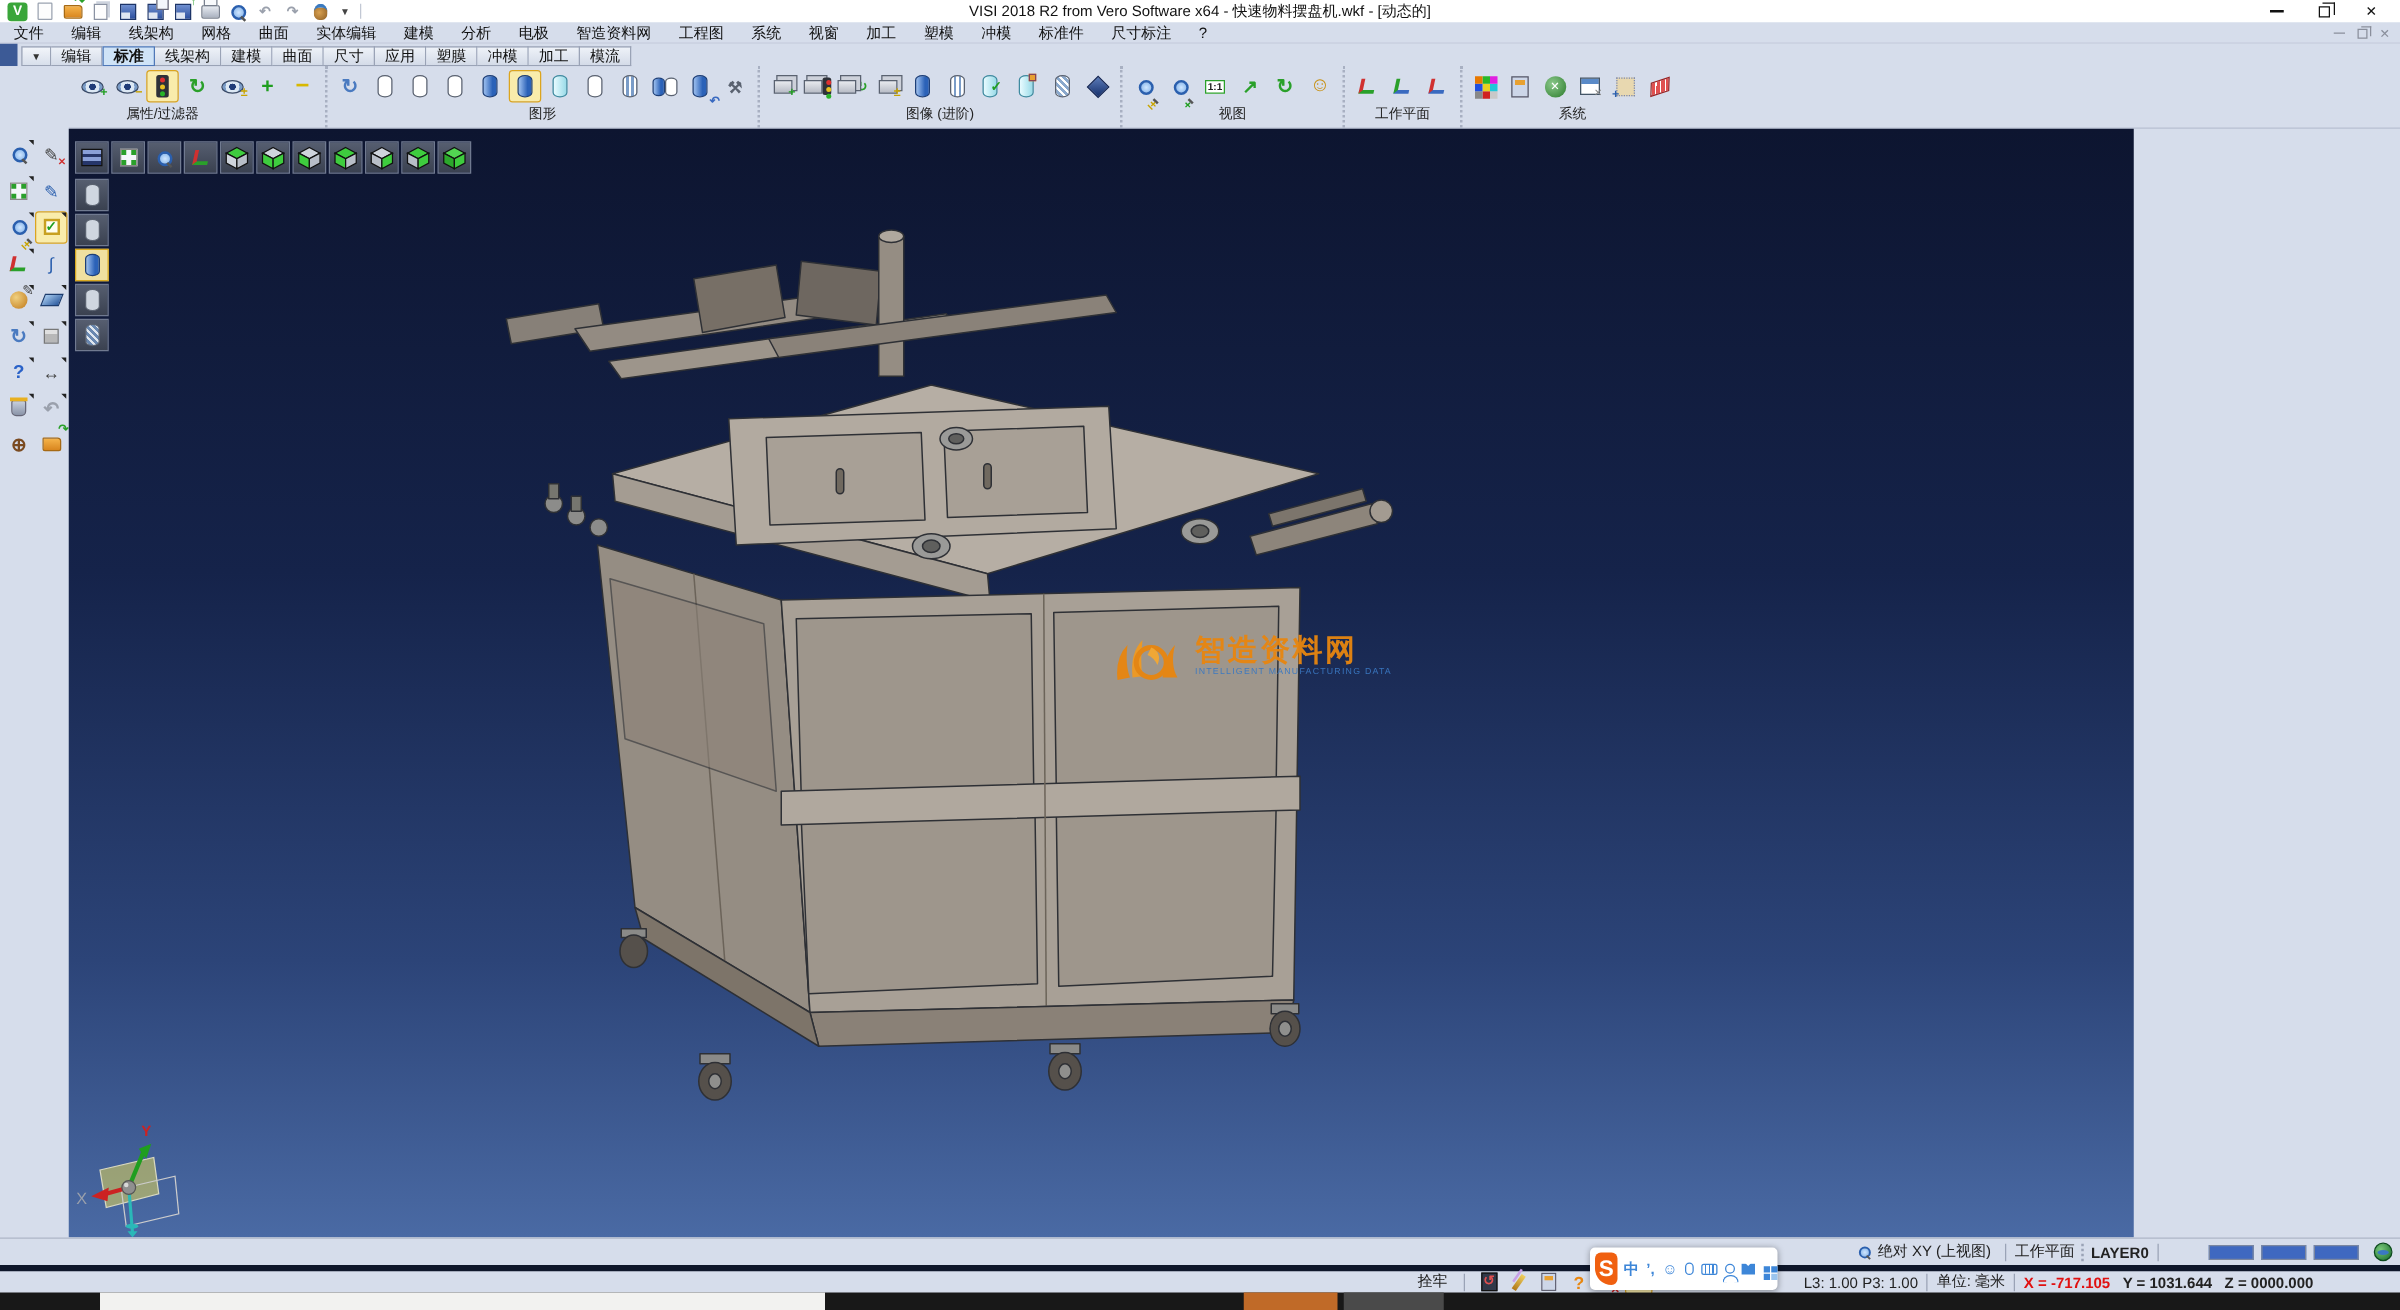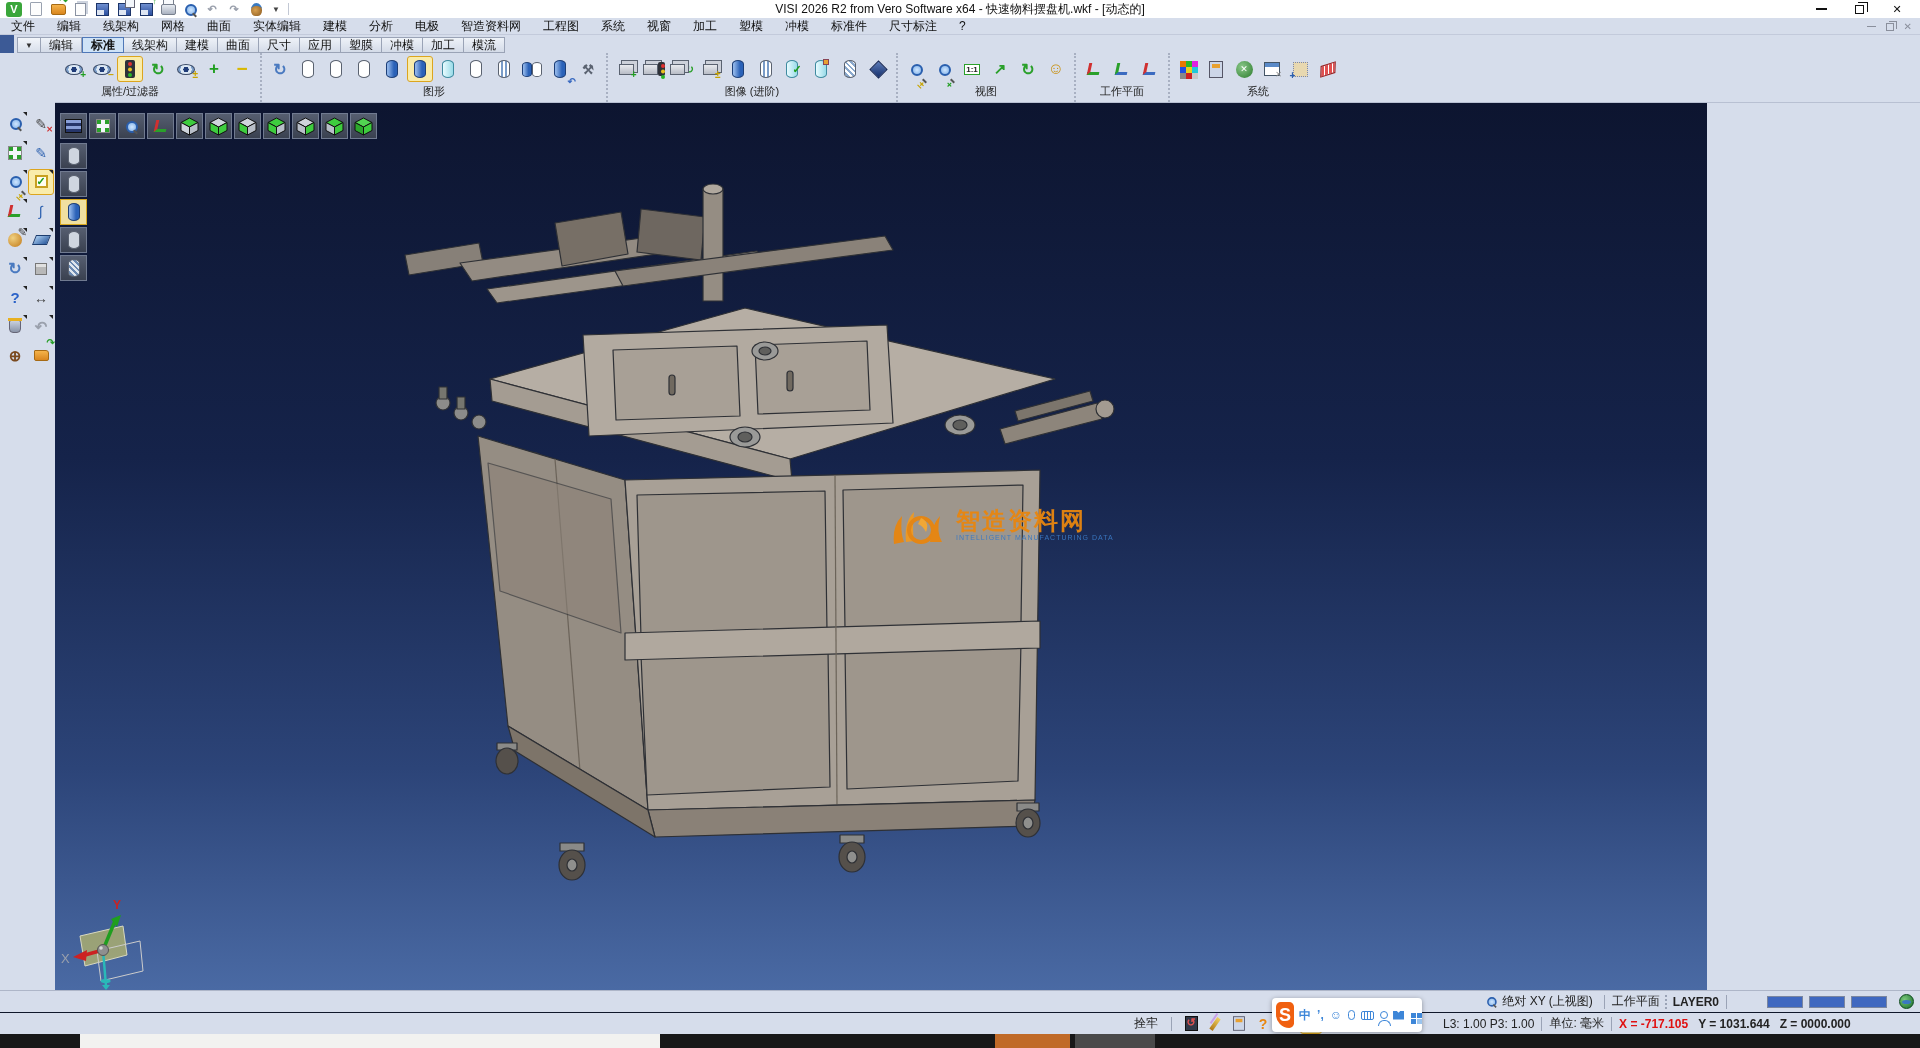--- a/index.html
+++ b/index.html
@@ -130,21 +130,21 @@
   .vsbtn .cyl.fb { background:linear-gradient(90deg,#8fb4e8 10%,#2b62b8 70%); }
   .vsbtn .cyl.fh { background:repeating-linear-gradient(45deg,#dfe6ee 0 2px,#6a88b0 2px 4px); }
   .machine { position:absolute; left:0; top:0; }
   .watermark { position:absolute; left:835px; top:405px; display:flex; align-items:flex-start; gap:8px; opacity:.95; }
   .wm-text .wm-title { font-size:24px; font-weight:bold; color:#e8860f; letter-spacing:2px; line-height:26px; }
   .wm-text .wm-sub { font-size:7px; color:#3a78c2; letter-spacing:1px; }
   .triad { position:absolute; left:0px; top:790px; }
 
   
   .statusA { position:absolute; left:0; top:990px; width:1920px; height:22px; background:#d6ddeb; border-top:1px solid #aeb6c8; display:flex; align-items:center; justify-content:flex-end; font-size:12px; color:#222; }
-  .statusB { position:absolute; left:0; top:1012px; width:1920px; height:22px; background:#d6ddeb; border-top:1px solid #0f172a; display:flex; align-items:center; font-size:12px; color:#222; }
+  .statusB { position:absolute; left:0; top:1012px; width:1920px; height:22px; background:#d6ddeb; border-top:5px solid #0f172a; display:flex; align-items:center; font-size:12px; color:#222; }
   .ssep { width:1px; height:14px; background:#9aa3b6; margin:0 7px; }
   .sdot { width:3px; height:14px; border-left:2px dotted #9aa3b6; margin:0 5px; }
   .meter { width:36px; height:12px; border:1px solid #7a86a0; background:#3f68c0; margin-right:6px; }
   .globe { width:15px; height:15px; border-radius:50%; background:radial-gradient(circle at 35% 35%,#7ac87a,#156a2a); border:1px solid #0c4a1c; position:relative; }
   .globe::after { content:""; position:absolute; left:2px; top:5px; width:9px; height:4px; background:#3a78c2; border-radius:50%; }
   .sic2 { width:20px; height:18px; display:flex; align-items:center; justify-content:center; margin:0 2px; font-size:12px; }
   .bookr { width:13px; height:15px; background:#303848; border:1px solid #111; position:relative; }
   .bookr::after { content:"↺"; position:absolute; left:1px; top:-1px; color:#e05050; font-size:11px; font-weight:bold; }
   .wand { width:4px; height:14px; background:linear-gradient(#f0d060,#b07818); transform:rotate(35deg); box-shadow:-4px -4px 0 -1px #c8a0e8; }
   .helpo { color:#e8860f; font-weight:bold; font-size:14px; }
@@ -201,21 +201,21 @@
         <span class="mag"></span>
       </span>
     <span class="qi i-arrow">↶</span>
     <span class="qi i-arrow">↷</span>
     <span class="qi">
         <span class="i-capture"></span>
       </span>
     <span class="ddv">▼</span>
     <span class="qsep"></span>
   </div>
-  <div class="title">VISI 2026 R2 from Vero Software x64 - 快速物料摆盘机.wkf - [动态的]</div>
+  <div class="title">VISI 2018 R2 from Vero Software x64 - 快速物料摆盘机.wkf - [动态的]</div>
   <div class="winctl">
     <div class="wbtn">
         <span class="bar"></span>
       </div>
     <div class="wbtn">
         <span class="rest"></span>
       </div>
     <div class="wbtn">✕</div>
   </div>
 </div>

